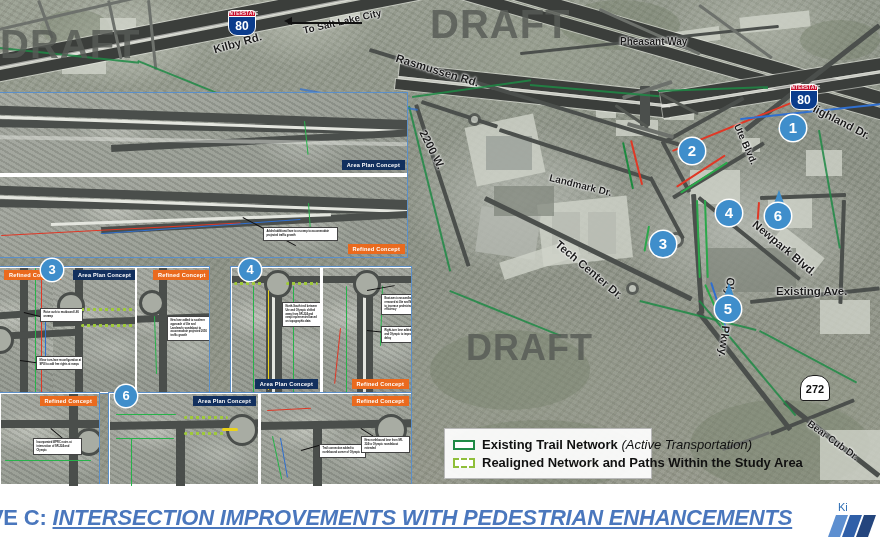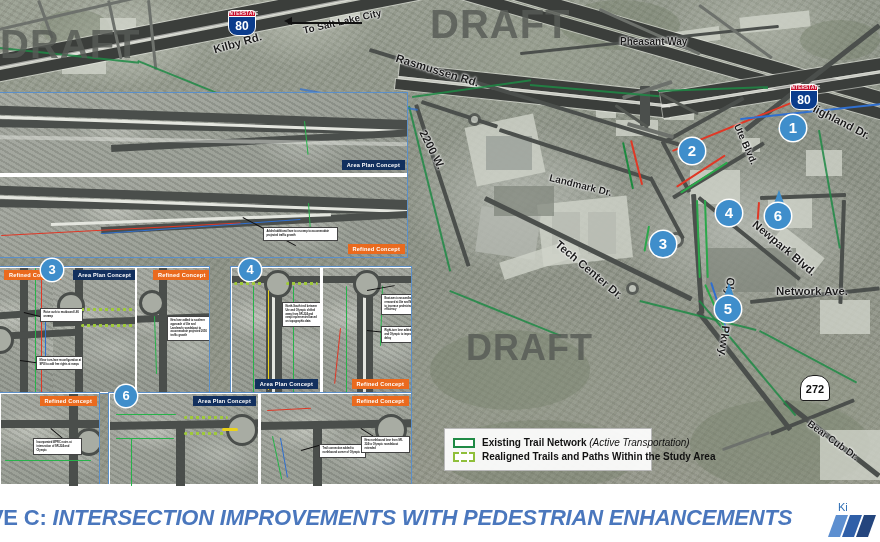--- a/index.html
+++ b/index.html
@@ -87,21 +87,21 @@
   
   .infobox{position:absolute;background:#fff;border:1px solid #6f6f6f;
            padding:6px 8px;font-style:italic;color:#111;line-height:1.32;}
 
   
   .legend{position:absolute;background:rgba(255,255,255,.93);border:1px solid #b9b9b9;}
   .legrow{display:flex;align-items:center;gap:7px;margin:3px 0;}
   .swatch{width:22px;height:10px;box-sizing:border-box;flex:0 0 auto;}
   .sw-exist{border:2px solid #1f8a45;background:#fff;}
   .sw-realign{border:2px dashed #8fbf3a;background:#fff;}
-  .legtxt{font-size:10px;font-weight:bold;color:#111;white-space:nowrap;}
+  .legtxt{font-size:13px;font-weight:bold;color:#111;white-space:nowrap;}
   .legtxt i{font-weight:normal;font-style:italic;}
 
   
   .insetwrap{position:absolute;left:-10px;top:92px;width:428px;}
   .panel{position:relative;background:#fff;border:1.5px solid #5b8fc9;box-sizing:border-box;}
   .ph{position:relative;overflow:hidden;background:#9a9e96;}
   .ph .air{position:absolute;inset:0;
     background-image:
       repeating-linear-gradient(30deg, rgba(0,0,0,.08) 0 2px, rgba(255,255,255,.06) 2px 5px),
       radial-gradient(ellipse 60px 30px at 30% 40%, rgba(220,222,214,.5), rgba(220,222,214,0) 70%),
@@ -122,21 +122,21 @@
   .pyellow{background:#ead21a;} .pdash{background:repeating-linear-gradient(90deg,#9ec93a 0 3px,transparent 3px 6px);}
   .proad{position:absolute;background:#4a4e4b;transform-origin:0 0;z-index:3;}
   .pwhite{position:absolute;background:#e4e6df;transform-origin:0 0;z-index:3;}
   .pcirc{position:absolute;border-radius:50%;border:3px solid #4a4e4b;background:#a8aca3;z-index:4;}
 
   
   .titlebar{position:absolute;left:0;top:497px;width:880px;height:45px;background:#fff;}
   .titletxt{position:absolute;left:-60px;top:8px;font-size:22px;font-weight:bold;
             color:#4a77bd;white-space:nowrap;letter-spacing:-.2px;}
   .titletxt .alt{font-style:normal;}
-  .titletxt .sub{font-style:italic;}
+  .titletxt .sub{font-style:italic;text-decoration:underline;}
   .khlogo{position:absolute;right:-6px;top:4px;width:56px;height:38px;}
   .khlogo .kh{position:absolute;left:8px;top:0;font-size:11px;color:#2f6fb5;font-weight:normal;}
   .khlogo .bar{position:absolute;width:12px;height:22px;background:#2f5fa8;
                transform:skewX(-20deg);top:14px;}
   .khlogo .b1{left:2px;background:#5d8fd0;}
   .khlogo .b2{left:16px;background:#2f5fa8;}
   .khlogo .b3{left:30px;background:#24457d;}
   .bottomstrip{position:absolute;left:0;top:484px;width:880px;height:13px;background:#fff;}
 </style>
 </head>
@@ -273,21 +273,21 @@
     <div class="lbl lg" style="left:212px;top:44px;transform:rotate(-16deg);">Kilby Rd.</div>
     <div class="lbl md" style="left:302px;top:25px;transform:rotate(-13deg);">To Salt Lake City</div>
     <div class="lbl lg" style="left:398px;top:52px;transform:rotate(17deg);">Rasmussen Rd.</div>
     <div class="lbl md" style="left:580px;top:36px;margin-left:40px;">Pheasant Way</div>
     <div class="lbl lg" style="left:812px;top:100px;transform:rotate(27deg);">Highland Dr.</div>
     <div class="lbl md" style="left:742px;top:122px;transform:rotate(66deg);">Ute Blvd.</div>
     <div class="lbl lg" style="left:428px;top:128px;transform:rotate(63deg);">2200 W.</div>
     <div class="lbl md" style="left:551px;top:172px;transform:rotate(14deg);">Landmark Dr.</div>
     <div class="lbl lg" style="left:561px;top:238px;transform:rotate(40deg);">Tech Center Dr.</div>
     <div class="lbl lg" style="left:758px;top:218px;transform:rotate(40deg);">Newpark Blvd.</div>
-    <div class="lbl lg" style="left:776px;top:285px;">Network Ave.</div>
+    <div class="lbl lg" style="left:776px;top:285px;">Existing Ave.</div>
     <div class="lbl lg" style="left:737px;top:278px;transform:rotate(96deg);">Olympic Pkwy.</div>
     <div class="lbl md" style="left:812px;top:418px;transform:rotate(36deg);">Bear Cub Dr.</div>
 
     <div style="position:absolute;left:288px;top:22px;width:74px;height:2px;background:#111;"></div>
     <div style="position:absolute;left:284px;top:17px;width:0;height:0;border-top:4px solid transparent;border-bottom:4px solid transparent;border-right:8px solid #111;"></div>
 
     <div class="i80" style="left:228px;top:10px;">
       <div class="top"></div>
       <div class="us">INTERSTATE</div>
       <div class="bot">80</div>
@@ -325,21 +325,21 @@
     </div>
 
 
     <div class="legend" style="left:444px;top:428px;width:190px;padding:5px 8px;">
       <div class="legrow">
         <div class="swatch sw-exist"></div>
         <div class="legtxt"><span>Existing Trail Network</span> <i>(Active Transportation)</i></div>
       </div>
       <div class="legrow">
         <div class="swatch sw-realign"></div>
-        <div class="legtxt">Realigned Trails and Paths Within the Study Area</div>
+        <div class="legtxt">Realigned Network and Paths Within the Study Area</div>
       </div>
     </div>
   </div>
 
   <div class="insetwrap">
 
     <div class="panel" style="width:418px;height:166px;">
 
       <div class="ph" style="position:absolute;left:0;top:0;width:416px;height:80px;">
         <div class="air"></div>

